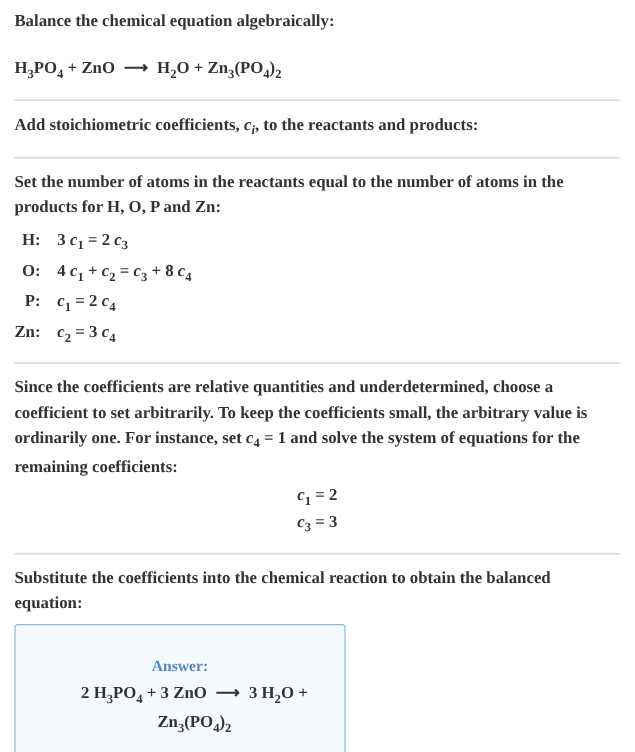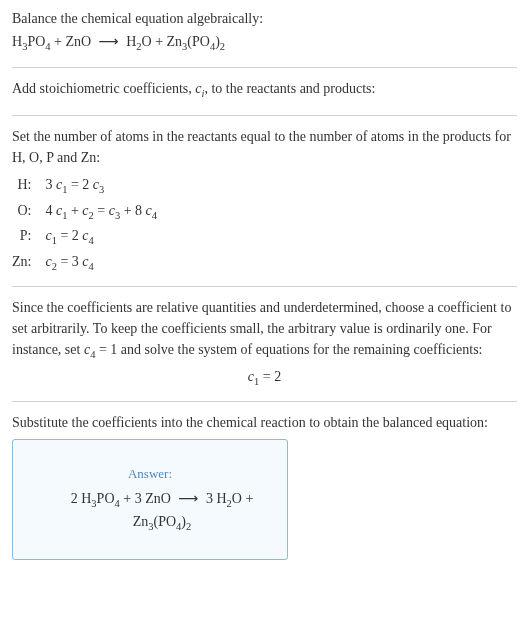--- a/index.html
+++ b/index.html
@@ -13,29 +13,30 @@
       color: #333333;
       width: 529px;
       padding: 8px 12px;
       font-size: 14px;
       line-height: 1.5;
     }
     .section {
       border-bottom: 1px solid #d0d0d0;
       padding-bottom: 12px;
       margin-bottom: 10px;
+      font-weight: bold;
     }
     .section.last {
       border-bottom: none;
     }
     .intro-line {
       margin-bottom: 2px;
     }
     .eq-line {
-      margin-top: 2px;
+      margin-top: 18px;
     }
     .eq-table {
       display: inline-grid;
       grid-template-columns: auto auto;
       column-gap: 12px;
       row-gap: 2px;
       margin-top: 4px;
     }
     .eq-label {
       text-align: right;
@@ -111,20 +112,21 @@
     <div class="eq-val"><span class="ital">c</span><sub>2</sub> = 3 <span class="ital">c</span><sub>4</sub></div>
   </div>
 </div>
 
 <div class="section">
   <div class="intro-line">
     Since the coefficients are relative quantities and underdetermined, choose a coefficient to set arbitrarily. To keep the coefficients small, the arbitrary value is ordinarily one. For instance, set <span class="ital">c</span><sub>4</sub> = 1 and solve the system of equations for the remaining coefficients:
   </div>
   <div class="coef-list">
     <div><span class="ital">c</span><sub>1</sub> = 2</div>
+    <div><span class="ital">c</span><sub>3</sub> = 3</div>
   </div>
 </div>
 
 <div class="section last">
   <div class="intro-line">Substitute the coefficients into the chemical reaction to obtain the balanced equation:</div>
   <div class="answer-box">
     <div class="answer-label">Answer:</div>
     <div class="answer-eq">
       2 H<sub>3</sub>PO<sub>4</sub> + 3 ZnO <span class="arrow">⟶</span> 3 H<sub>2</sub>O + Zn<sub>3</sub>(PO<sub>4</sub>)<sub>2</sub>
     </div>

